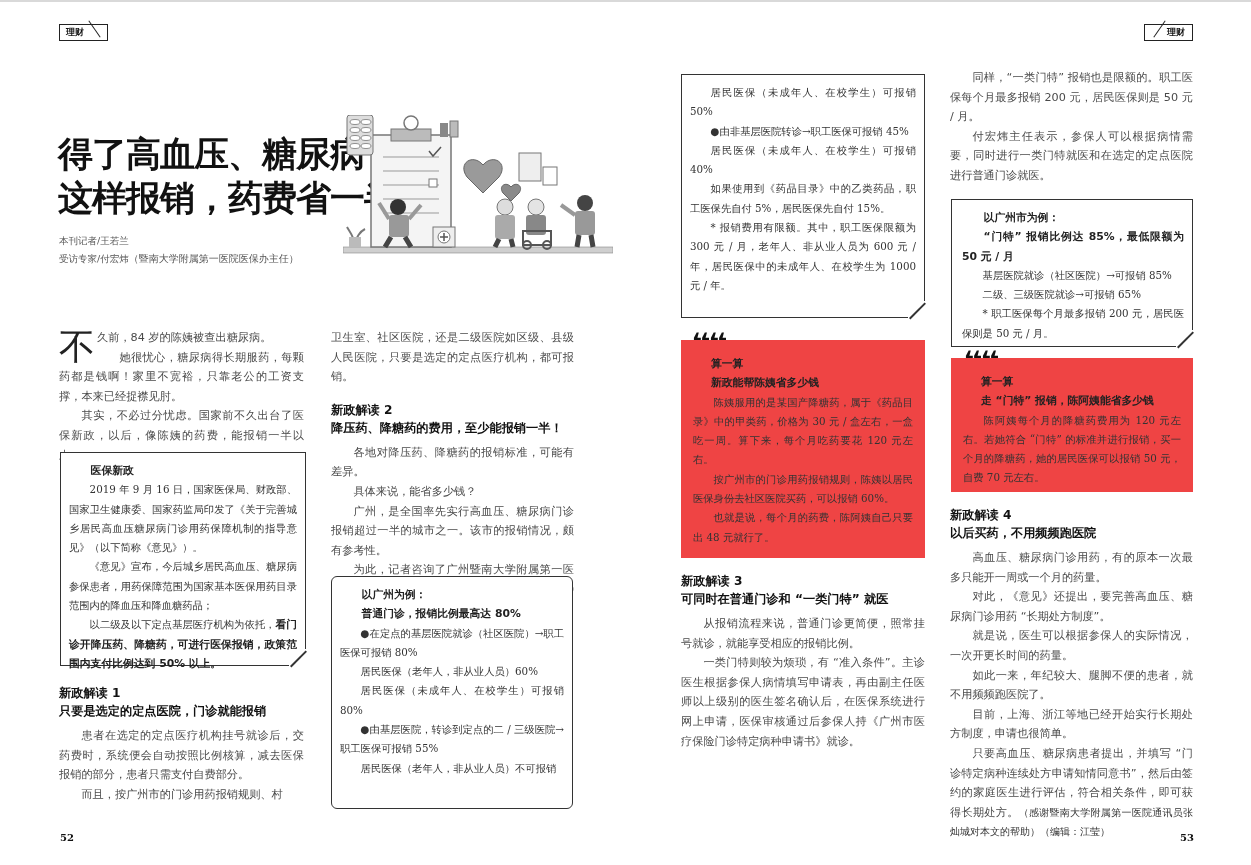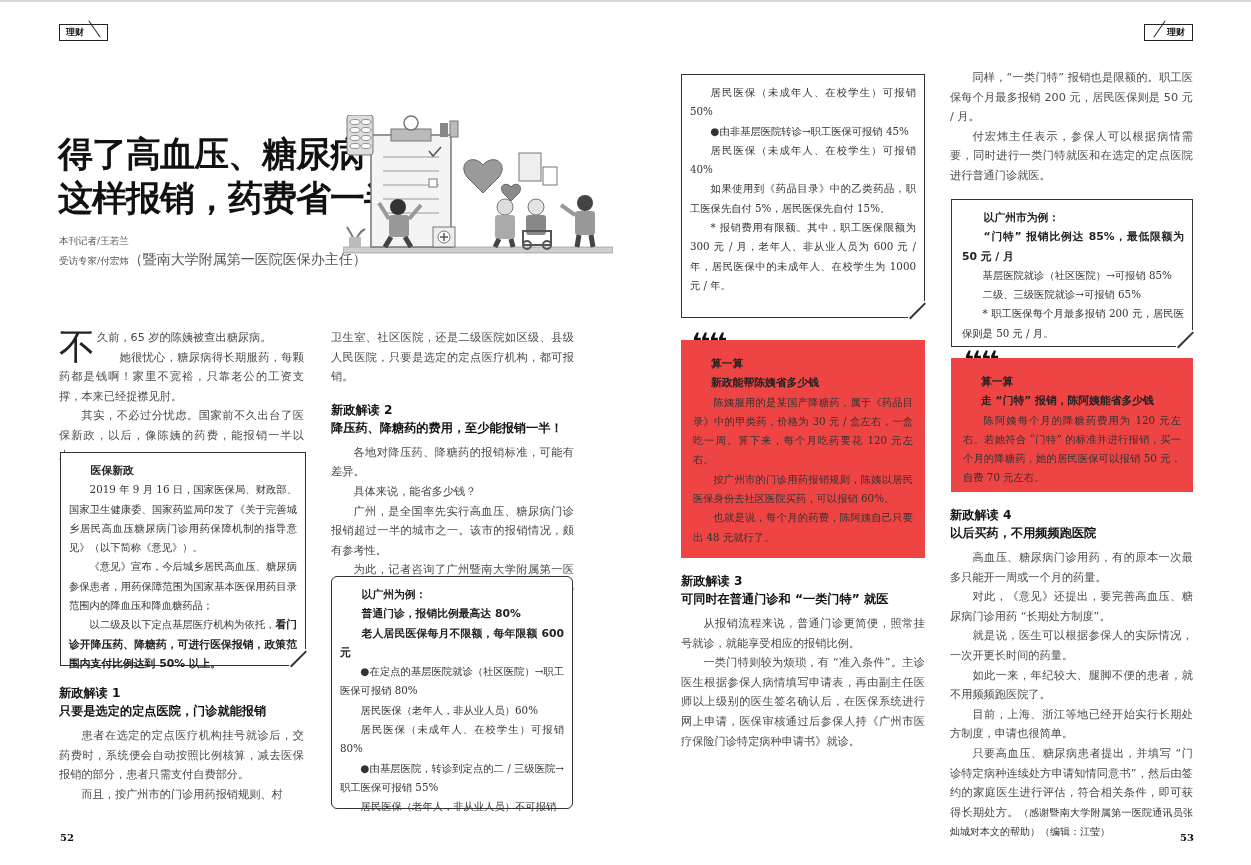--- a/index.html
+++ b/index.html
@@ -16,21 +16,21 @@
   .tag-left { left: 59px; }
   .tag-left .lbl { left: 6px; }
   .tag-left .slash { left: 34px; transform: rotate(-35deg); }
   .tag-right { left: 519px; }
   .tag-right .lbl { right: 7px; }
   .tag-right .slash { left: 14px; transform: rotate(35deg); }
 
   .title { position: absolute; left: 58px; top: 132px; font-family: "DejaVu Serif", serif; font-size: 35px; line-height: 44px; color: #111; letter-spacing: -1px; white-space: nowrap; }
   .title b { font-family: "DejaVu Sans", sans-serif; font-weight: bold; }
   .byline { position: absolute; left: 59px; top: 232px; font-size: 9.5px; line-height: 18px; color: #555; }
-  .byline .note { font-family: "DejaVu Serif", serif; font-size: 14px; }
+  .byline .note { font-family: "DejaVu Serif", serif; font-size: 10px; }
 
   .illus { position: absolute; left: 343px; top: 115px; width: 270px; height: 150px; }
 
   .col { position: absolute; font-size: 11.2px; line-height: 19.6px; color: #4a4a4a; text-align: justify; }
   .col p { text-indent: 2em; }
   .col p.noindent { text-indent: 0; }
   .dropcap { float: left; font-family: "DejaVu Serif", serif; font-size: 36px; line-height: 36px; color: #222; margin-right: 2px; margin-top: 1px; font-weight: 300; }
 
   .h-sec { font-weight: bold; color: #111; font-size: 12.2px; line-height: 18px; margin: 14px 0 6px; text-indent: 0; }
 
@@ -128,21 +128,21 @@
     <circle cx="242" cy="88" r="8" fill="#444"></circle>
     <rect x="232" y="96" width="20" height="24" rx="3" fill="#999"></rect>
     <path d="M236 120 l-2 12 M248 120 l2 12" stroke="#444" stroke-width="5"></path>
     <line x1="232" y1="100" x2="218" y2="90" stroke="#999" stroke-width="4"></line>
 
     <path d="M12 132 c0 -10 -6 -16 -8 -20 M12 132 c0 -10 6 -16 10 -18" stroke="#777" fill="none" stroke-width="2"></path>
     <rect x="6" y="122" width="12" height="10" fill="#bbb"></rect>
   </svg>
 
   <div class="col" style="left:59px; top:328px; width:245px;">
-    <p class="noindent"><span class="dropcap">不</span><span>久前，65 岁的陈姨被查出糖尿病。</span></p>
+    <p class="noindent"><span class="dropcap">不</span><span>久前，84 岁的陈姨被查出糖尿病。</span></p>
     <p>她很忧心，糖尿病得长期服药，每颗药都是钱啊！家里不宽裕，只靠老公的工资支撑，本来已经捉襟见肘。</p>
     <p>其实，不必过分忧虑。国家前不久出台了医保新政，以后，像陈姨的药费，能报销一半以上。</p>
   </div>
 
   <div class="box" style="left:60px; top:452px; width:246px; height:214px;">
     <p class="bold">医保新政</p>
     <p>2019 年 9 月 16 日，国家医保局、财政部、国家卫生健康委、国家药监局印发了《关于完善城乡居民高血压糖尿病门诊用药保障机制的指导意见》（以下简称《意见》）。</p>
     <p>《意见》宣布，今后城乡居民高血压、糖尿病参保患者，用药保障范围为国家基本医保用药目录范围内的降血压和降血糖药品；</p>
     <p><span>以二级及以下定点基层医疗机构为依托，</span><span class="bold">看门诊开降压药、降糖药，可进行医保报销，政策范围内支付比例达到 50% 以上。</span></p>
     <span class="fold"></span>
@@ -165,21 +165,20 @@
     </div>
     <p>各地对降压药、降糖药的报销标准，可能有差异。</p>
     <p>具体来说，能省多少钱？</p>
     <p>广州，是全国率先实行高血压、糖尿病门诊报销超过一半的城市之一。该市的报销情况，颇有参考性。</p>
     <p>为此，记者咨询了广州暨南大学附属第一医院医保办付宏炜主任，她从事医保工作近 20 年。</p>
   </div>
 
   <div class="box" style="left:331px; top:576px; width:242px; height:233px; border-bottom:1.5px solid #333;border-radius:6px;">
     <p class="bold">以广州为例：</p>
     <p class="bold">普通门诊，报销比例最高达 80%</p>
-    <p class="bold">老人居民医保每月不限额，每年限额 600 元</p>
     <p>●在定点的基层医院就诊（社区医院）→职工医保可报销 80%</p>
     <p>居民医保（老年人，非从业人员）60%</p>
     <p>居民医保（未成年人、在校学生）可报销 80%</p>
     <p>●由基层医院，转诊到定点的二 / 三级医院→职工医保可报销 55%</p>
     <p>居民医保（老年人，非从业人员）不可报销</p>
   </div>
 
   <div class="folio" style="left:60px;">52</div>
 </div>
 

